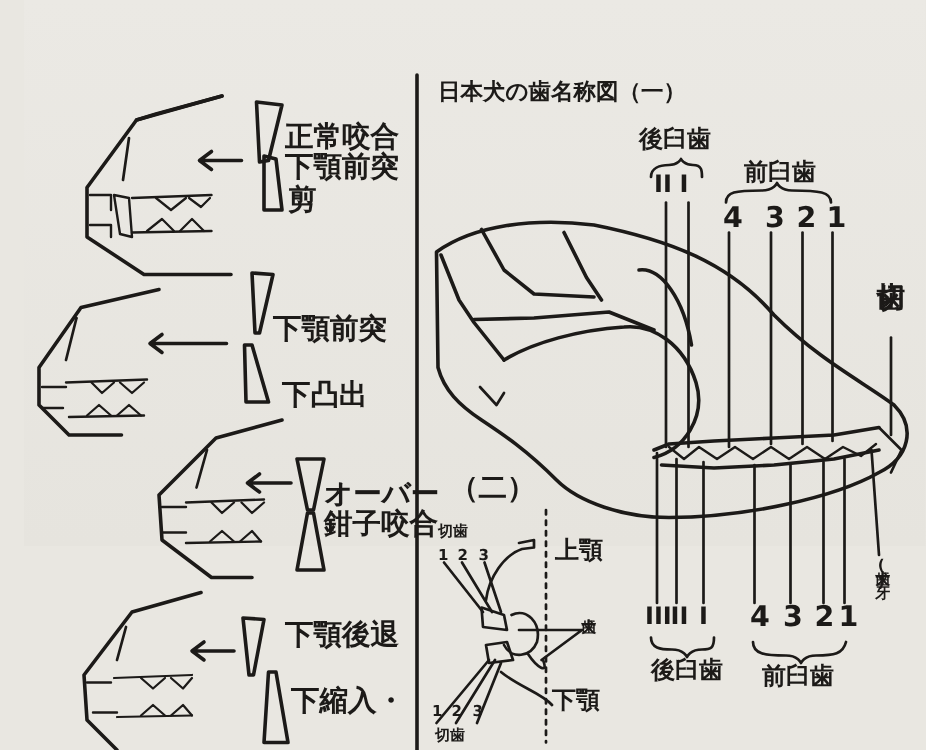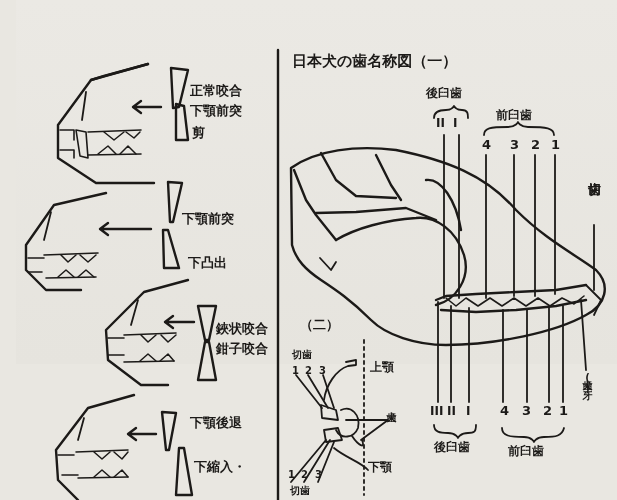--- a/index.html
+++ b/index.html
@@ -1,21 +1,21 @@
 <!DOCTYPE html>
 <html><head>
 <meta charset="utf-8">
 <style>
   html,body{margin:0;padding:0;}
   body{width:617px;height:500px;overflow:hidden;background:#e9e7e1;font-family:"DejaVu Sans",sans-serif;color:#1c1a18;position:relative;}
   .page{position:absolute;left:16px;top:0;width:617px;height:364px;background:linear-gradient(180deg,#ebe9e4 0%,#e6e4de 100%);}
   svg.art{position:absolute;left:0;top:0;}
-  .lbl{position:absolute;font-size:12px;font-weight:bold;line-height:14px;white-space:nowrap;color:#1c1a18;}
+  .lbl{position:absolute;font-size:16px;font-weight:bold;line-height:14px;white-space:nowrap;color:#1c1a18;}
   .lbl.lg{font-size:15px;}
-  .lbl.md{font-size:13px;}
+  .lbl.md{font-size:19px;}
   .lbl.sm{font-size:10px;}
   .vert{writing-mode:vertical-rl;text-orientation:upright;}
 </style>
 </head>
 <body>
 
 <div class="page">
 
 <svg class="art" width="617" height="500" viewBox="0 0 617 500" fill="none" stroke="#1c1a18" stroke-width="2.4" stroke-linecap="round" stroke-linejoin="round">
 
@@ -127,21 +127,21 @@
 
 <div class="lbl lg" style="left:276px;top:54px;">日本犬の歯名称図（一）</div>
 
 <div class="lbl md" style="left:174px;top:84px;">正常咬合</div>
 <div class="lbl md" style="left:174px;top:104px;">下顎前突</div>
 <div class="lbl md" style="left:176px;top:126px;">剪</div>
 
 <div class="lbl md" style="left:166px;top:212px;">下顎前突</div>
 <div class="lbl md" style="left:172px;top:256px;">下凸出</div>
 
-<div class="lbl md" style="left:200px;top:322px;">鋏状咬合</div>
+<div class="lbl md" style="left:200px;top:322px;">オーバー</div>
 <div class="lbl md" style="left:200px;top:342px;">鉗子咬合</div>
 
 <div class="lbl md" style="left:174px;top:416px;">下顎後退</div>
 <div class="lbl md" style="left:178px;top:460px;">下縮入・</div>
 
 <div class="lbl" style="left:410px;top:86px;">後臼歯</div>
 <div class="lbl" style="left:420px;top:116px;">II</div>
 <div class="lbl" style="left:437px;top:116px;">I</div>
 <div class="lbl" style="left:480px;top:108px;">前臼歯</div>
 <div class="lbl md" style="left:466px;top:138px;">4</div>

